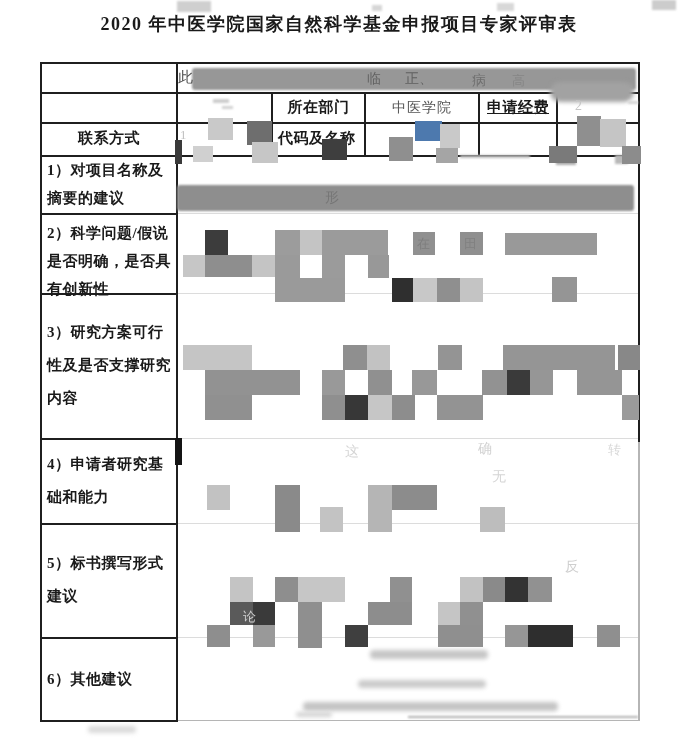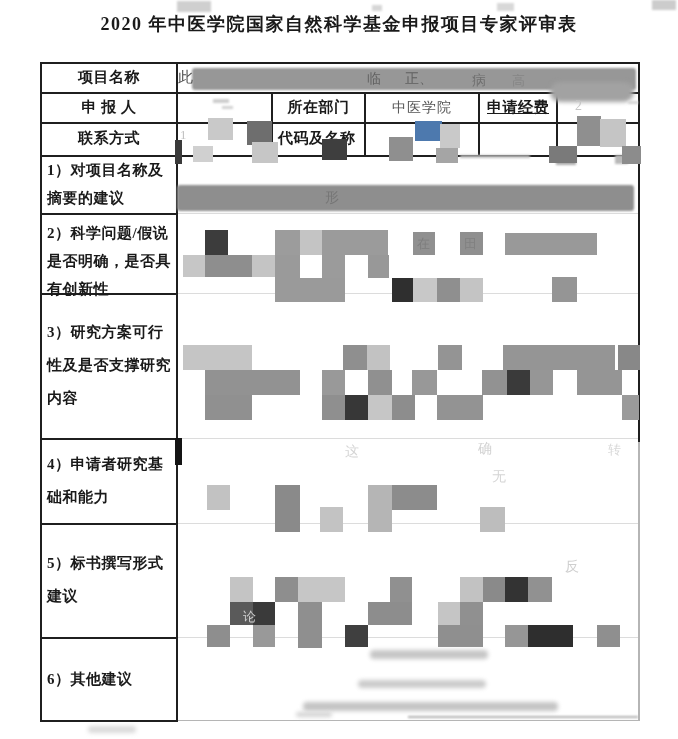--- a/index.html
+++ b/index.html
@@ -54,22 +54,20 @@
   <div class="line light" style="left:178px;top:213px;width:460px;height:1px;"></div>
   <div class="line" style="left:40px;top:293px;width:138px;height:2px;"></div>
   <div class="line light" style="left:178px;top:293px;width:460px;height:1px;"></div>
   <div class="line" style="left:40px;top:438px;width:138px;height:2px;"></div>
   <div class="line light" style="left:178px;top:438px;width:460px;height:1px;"></div>
   <div class="line" style="left:40px;top:523px;width:138px;height:2px;"></div>
   <div class="line light" style="left:178px;top:523px;width:460px;height:1px;"></div>
   <div class="line" style="left:40px;top:637px;width:138px;height:2px;"></div>
   <div class="line light" style="left:178px;top:637px;width:460px;height:1px;"></div>
 
-  <div class="cell" style="left:42px;top:62px;width:134px;height:30px;">项目名称</div>
-  <div class="cell" style="left:42px;top:92px;width:134px;height:30px;">申 报 人</div>
   <div class="cell" style="left:42px;top:122px;width:134px;height:33px;">联系方式</div>
   <div class="cell" style="left:273px;top:92px;width:91px;height:30px;">所在部门</div>
   <div class="cell value" style="left:366px;top:92px;width:112px;height:30px;">中医学院</div>
   <div class="cell" style="left:480px;top:92px;width:76px;height:30px;text-decoration:underline;">申请经费</div>
   <div class="cell left" style="left:273px;top:122px;width:91px;height:33px;">代码及名称</div>
 
   <div class="cell left tight" style="left:42px;top:155px;width:134px;height:58px;">1）对项目名称及摘要的建议</div>
   <div class="cell left" style="left:42px;top:213px;width:134px;height:96px;line-height:28px;">2）科学问题/假说是否明确，是否具有创新性</div>
   <div class="cell left" style="left:42px;top:293px;width:134px;height:145px;">3）研究方案可行性及是否支撑研究内容</div>
   <div class="cell left" style="left:42px;top:438px;width:134px;height:85px;border-radius:23px;">4）申请者研究基础和能力</div>

